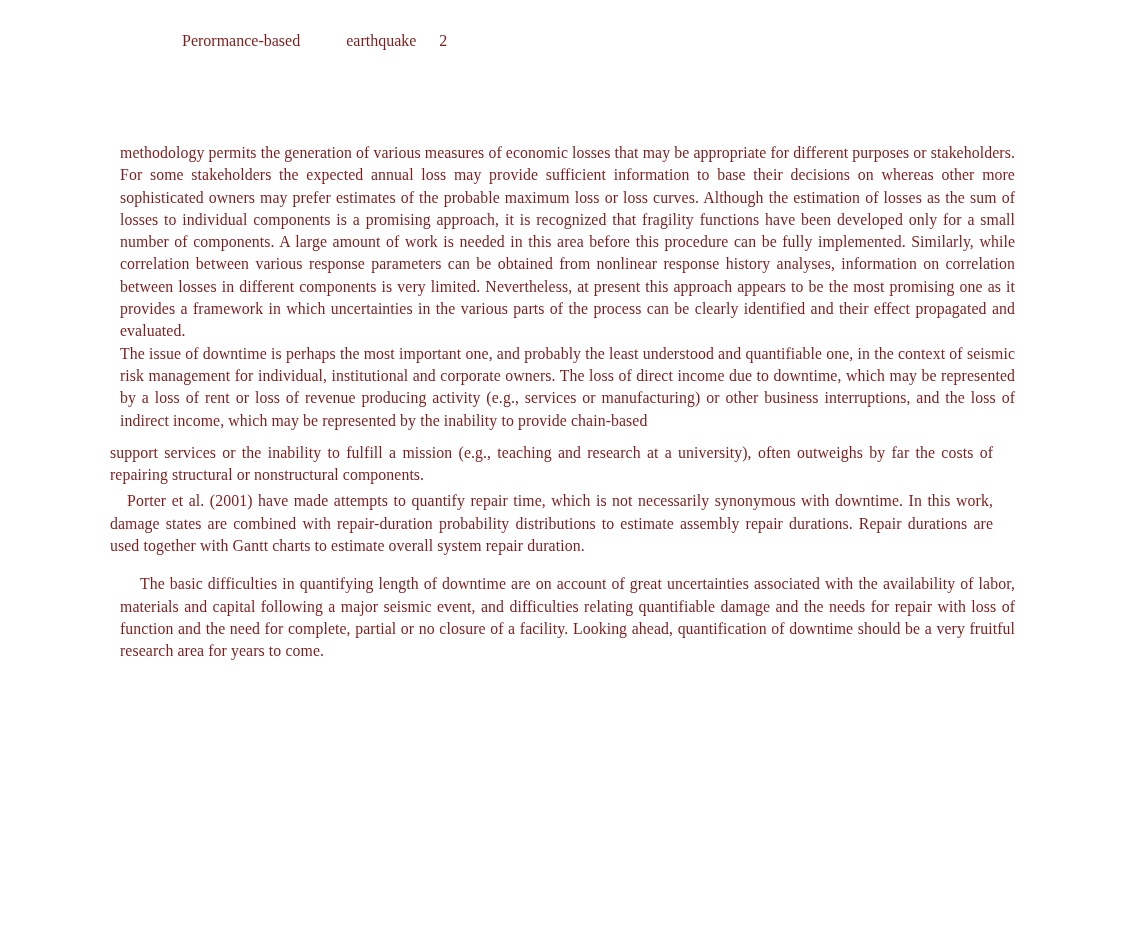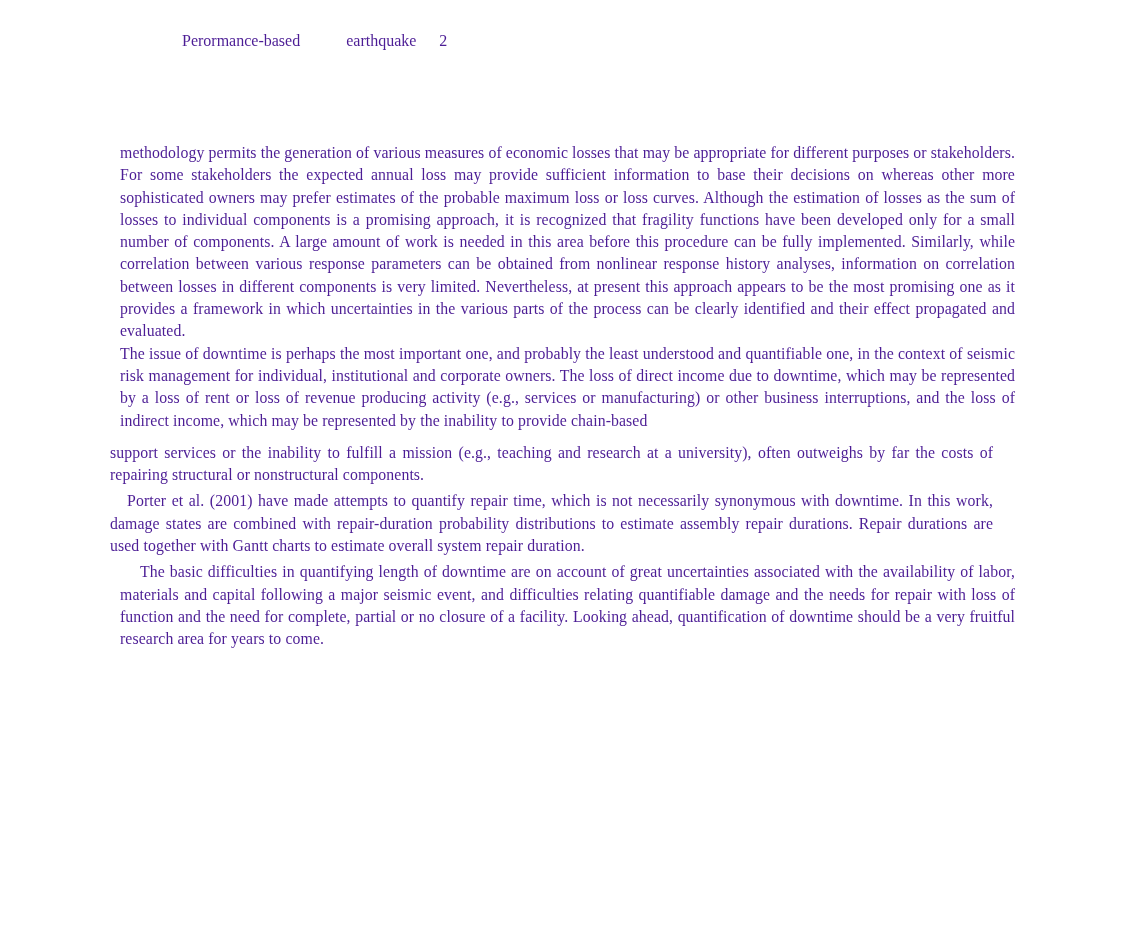--- a/index.html
+++ b/index.html
@@ -5,21 +5,21 @@
   html, body {
     margin: 0;
     padding: 0;
     background: #ffffff;
   }
   .page {
     position: relative;
     width: 1133px;
     height: 925px;
     background: #ffffff;
-    color: #4c1d95;
+    color: #7f1d1d;
     font-family: "Liberation Serif", serif;
     overflow: hidden;
     box-sizing: border-box;
   }
   .running-header {
     padding-top: 31px;
     padding-left: 182px;
     font-size: 16px;
     line-height: 20px;
     white-space: nowrap;
@@ -49,21 +49,21 @@
     line-height: 20px;
     letter-spacing: 0.5px;
     margin: 46px 0 22px 123px;
   }
   .shift-left {
     margin-left: -10px;
     margin-right: 22px;
   }
   .para-support { margin-top: 10px; }
   .para-porter { margin-top: 4px; text-indent: 17px; }
-  .para-difficulties { margin-top: 4px; text-indent: 20px; }
+  .para-difficulties { margin-top: 16px; text-indent: 20px; }
 </style>
 </head>
 <body>
 
 <div class="page">
 
   <div class="running-header">
     <span class="hdr-word-1">Perormance-based</span><span class="hdr-word-2">earthquake</span><span class="hdr-word-3">2</span>
   </div>
 

